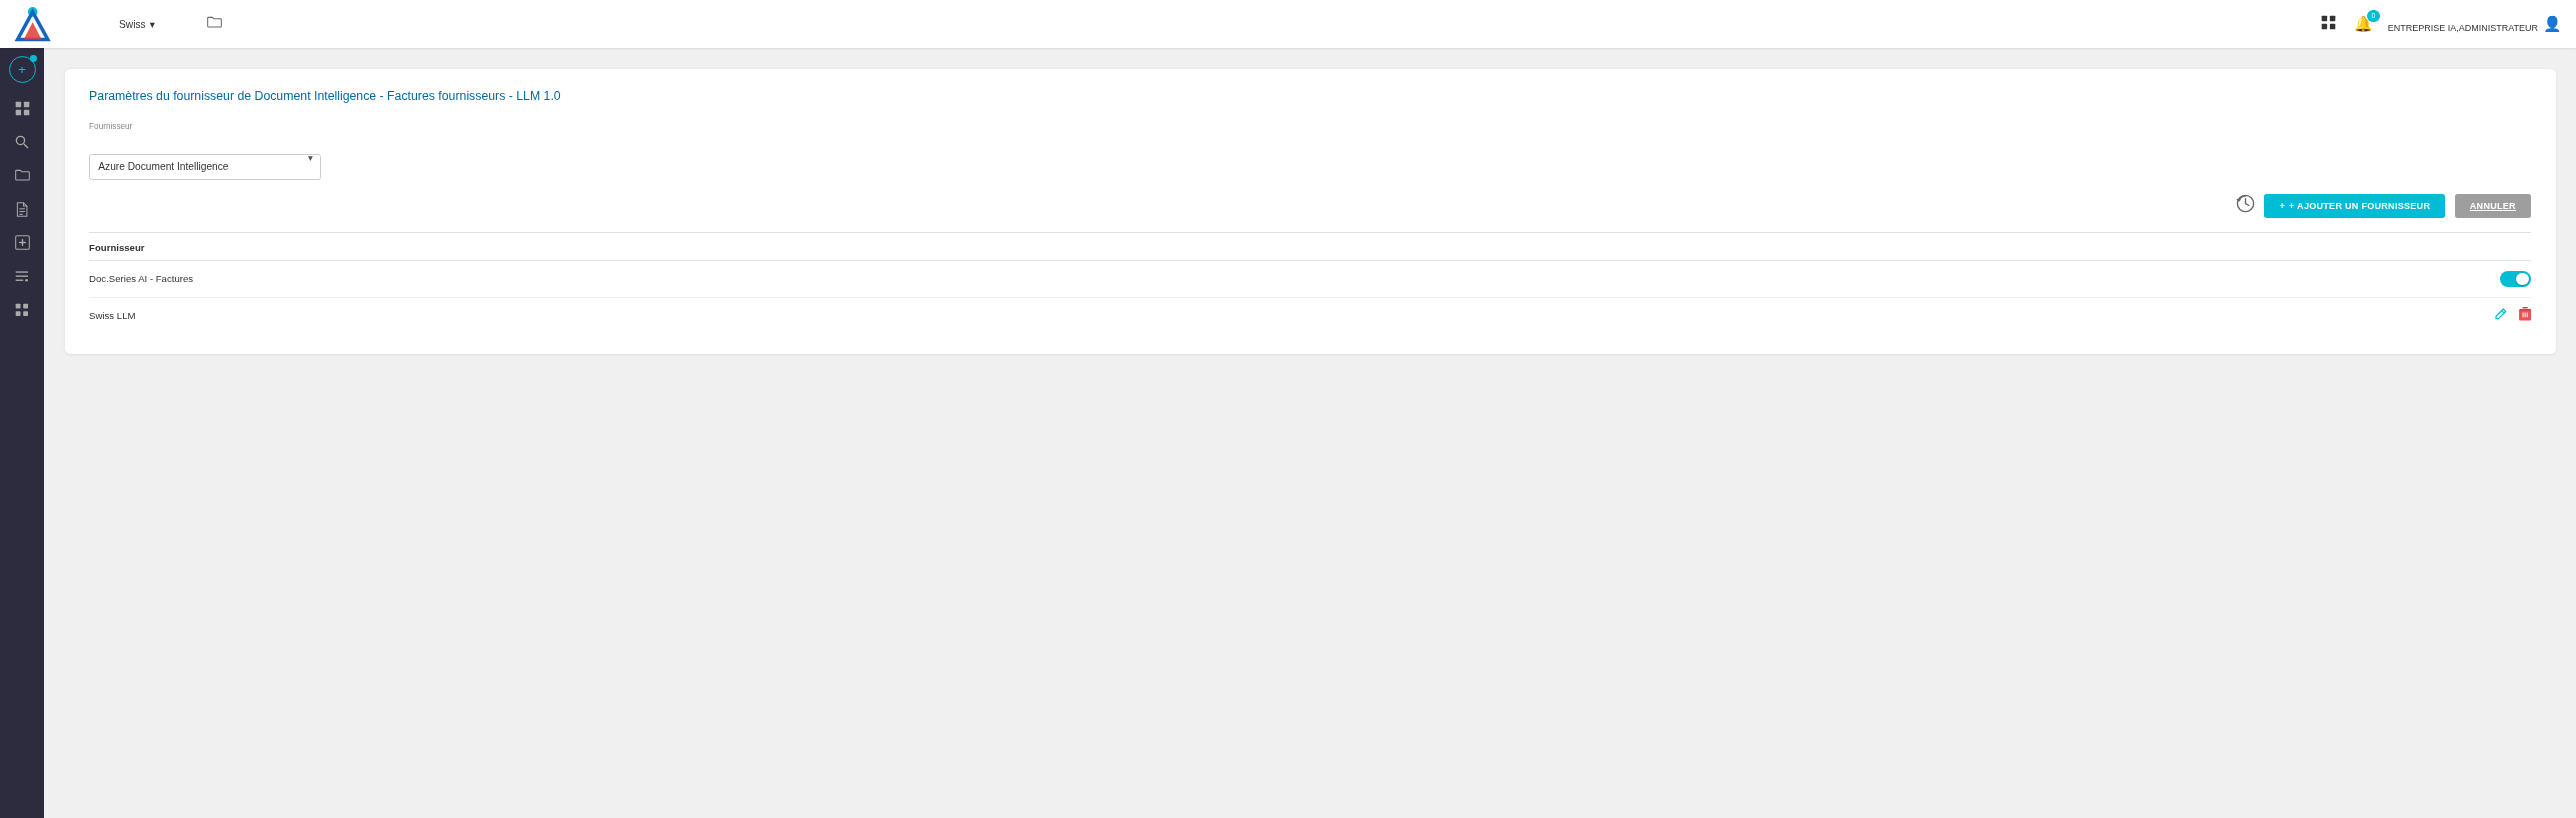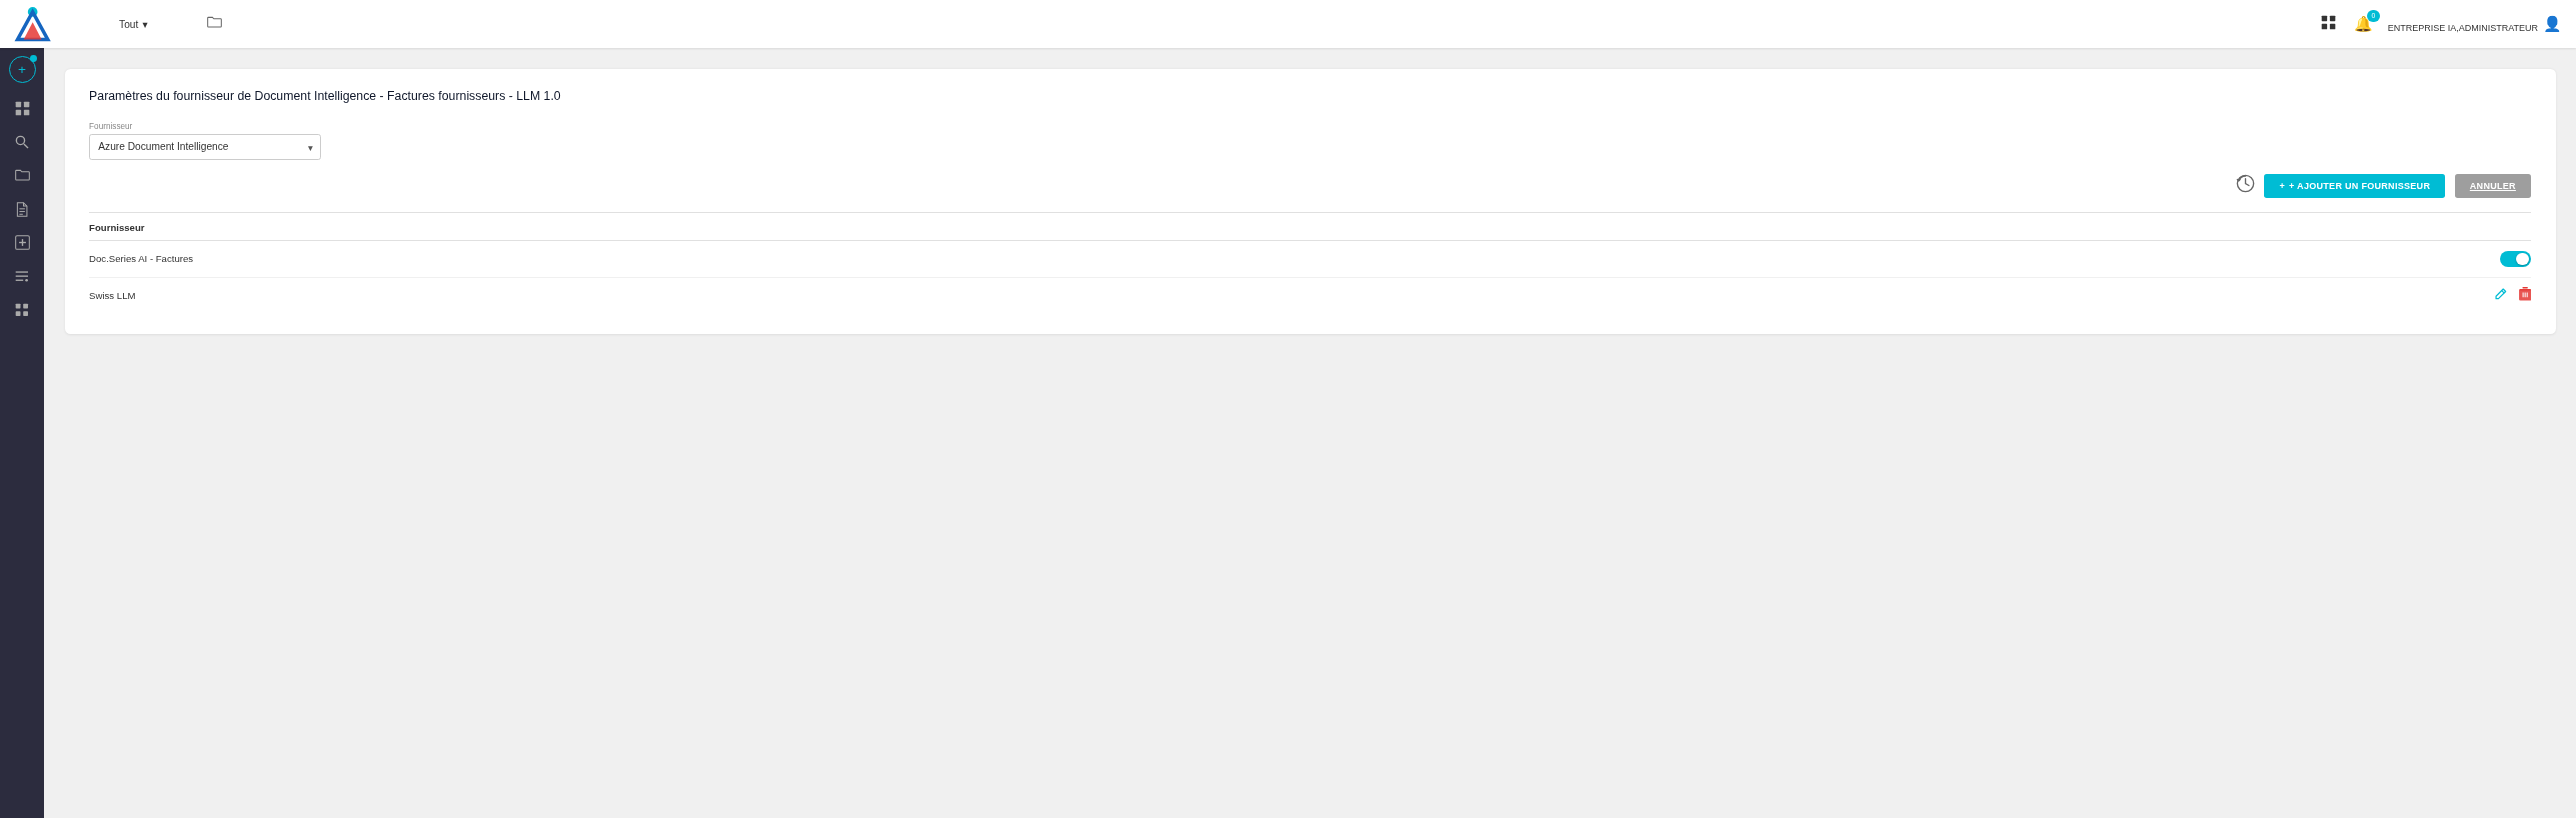--- a/index.html
+++ b/index.html
@@ -167,21 +167,21 @@
     }
     .card {
       background: #fff;
       border-radius: 5.5px;
       padding: 20.5px 24.6px;
       box-shadow: 0 0.7px 2.7px rgba(0,0,0,0.08);
     }
     .card-title {
       font-size: 12.3px;
       font-weight: 500;
-      color: #0f172a;
+      color: #0369a1;
       margin-bottom: 19px;
     }
     .field-label {
       font-size: 8.2px;
       color: #888;
       margin-bottom: 2.7px;
       font-weight: 400;
     }
     .select-wrapper {
       position: relative;
@@ -193,20 +193,21 @@
       padding: 6.8px 24.6px 6.8px 8.2px;
       border: 0.7px solid #ccc;
       border-radius: 2.7px;
       font-size: 10.2px;
       color: #333;
       background: #fff;
       appearance: none;
       -webkit-appearance: none;
       cursor: pointer;
       outline: none;
+      margin-top: 20px;
     }
     .select-arrow {
       position: absolute;
       right: 8.2px;
       top: 50%;
       transform: translateY(-50%);
       color: #555;
       font-size: 9.6px;
       pointer-events: none;
     }
@@ -344,21 +345,21 @@
   <div class="logo-area">
 
     <svg class="logo-svg" viewBox="0 0 55 55" xmlns="http://www.w3.org/2000/svg">
       <circle cx="27" cy="10" r="7" fill="#00bcd4"></circle>
       <polygon points="5,50 27,10 49,50" fill="none" stroke="#1565c0" stroke-width="5"></polygon>
       <polygon points="14,50 27,25 40,50" fill="#e53935" opacity="0.85"></polygon>
     </svg>
   </div>
 
   <button class="dropdown-tout">
-    <span>Tout</span>
+    <span>Swiss</span>
     <span>▾</span>
   </button>
 
   <button class="folder-icon-btn">
     <svg width="15" height="12.3" viewBox="0 0 22 18" fill="none" xmlns="http://www.w3.org/2000/svg">
       <path d="M1 3C1 2.44772 1.44772 2 2 2H8L10 4H20C20.5523 4 21 4.44772 21 5V15C21 15.5523 20.5523 16 20 16H2C1.44772 16 1 15.5523 1 15V3Z" stroke="#666" stroke-width="1.5" fill="none"></path>
     </svg>
   </button>
 
 

